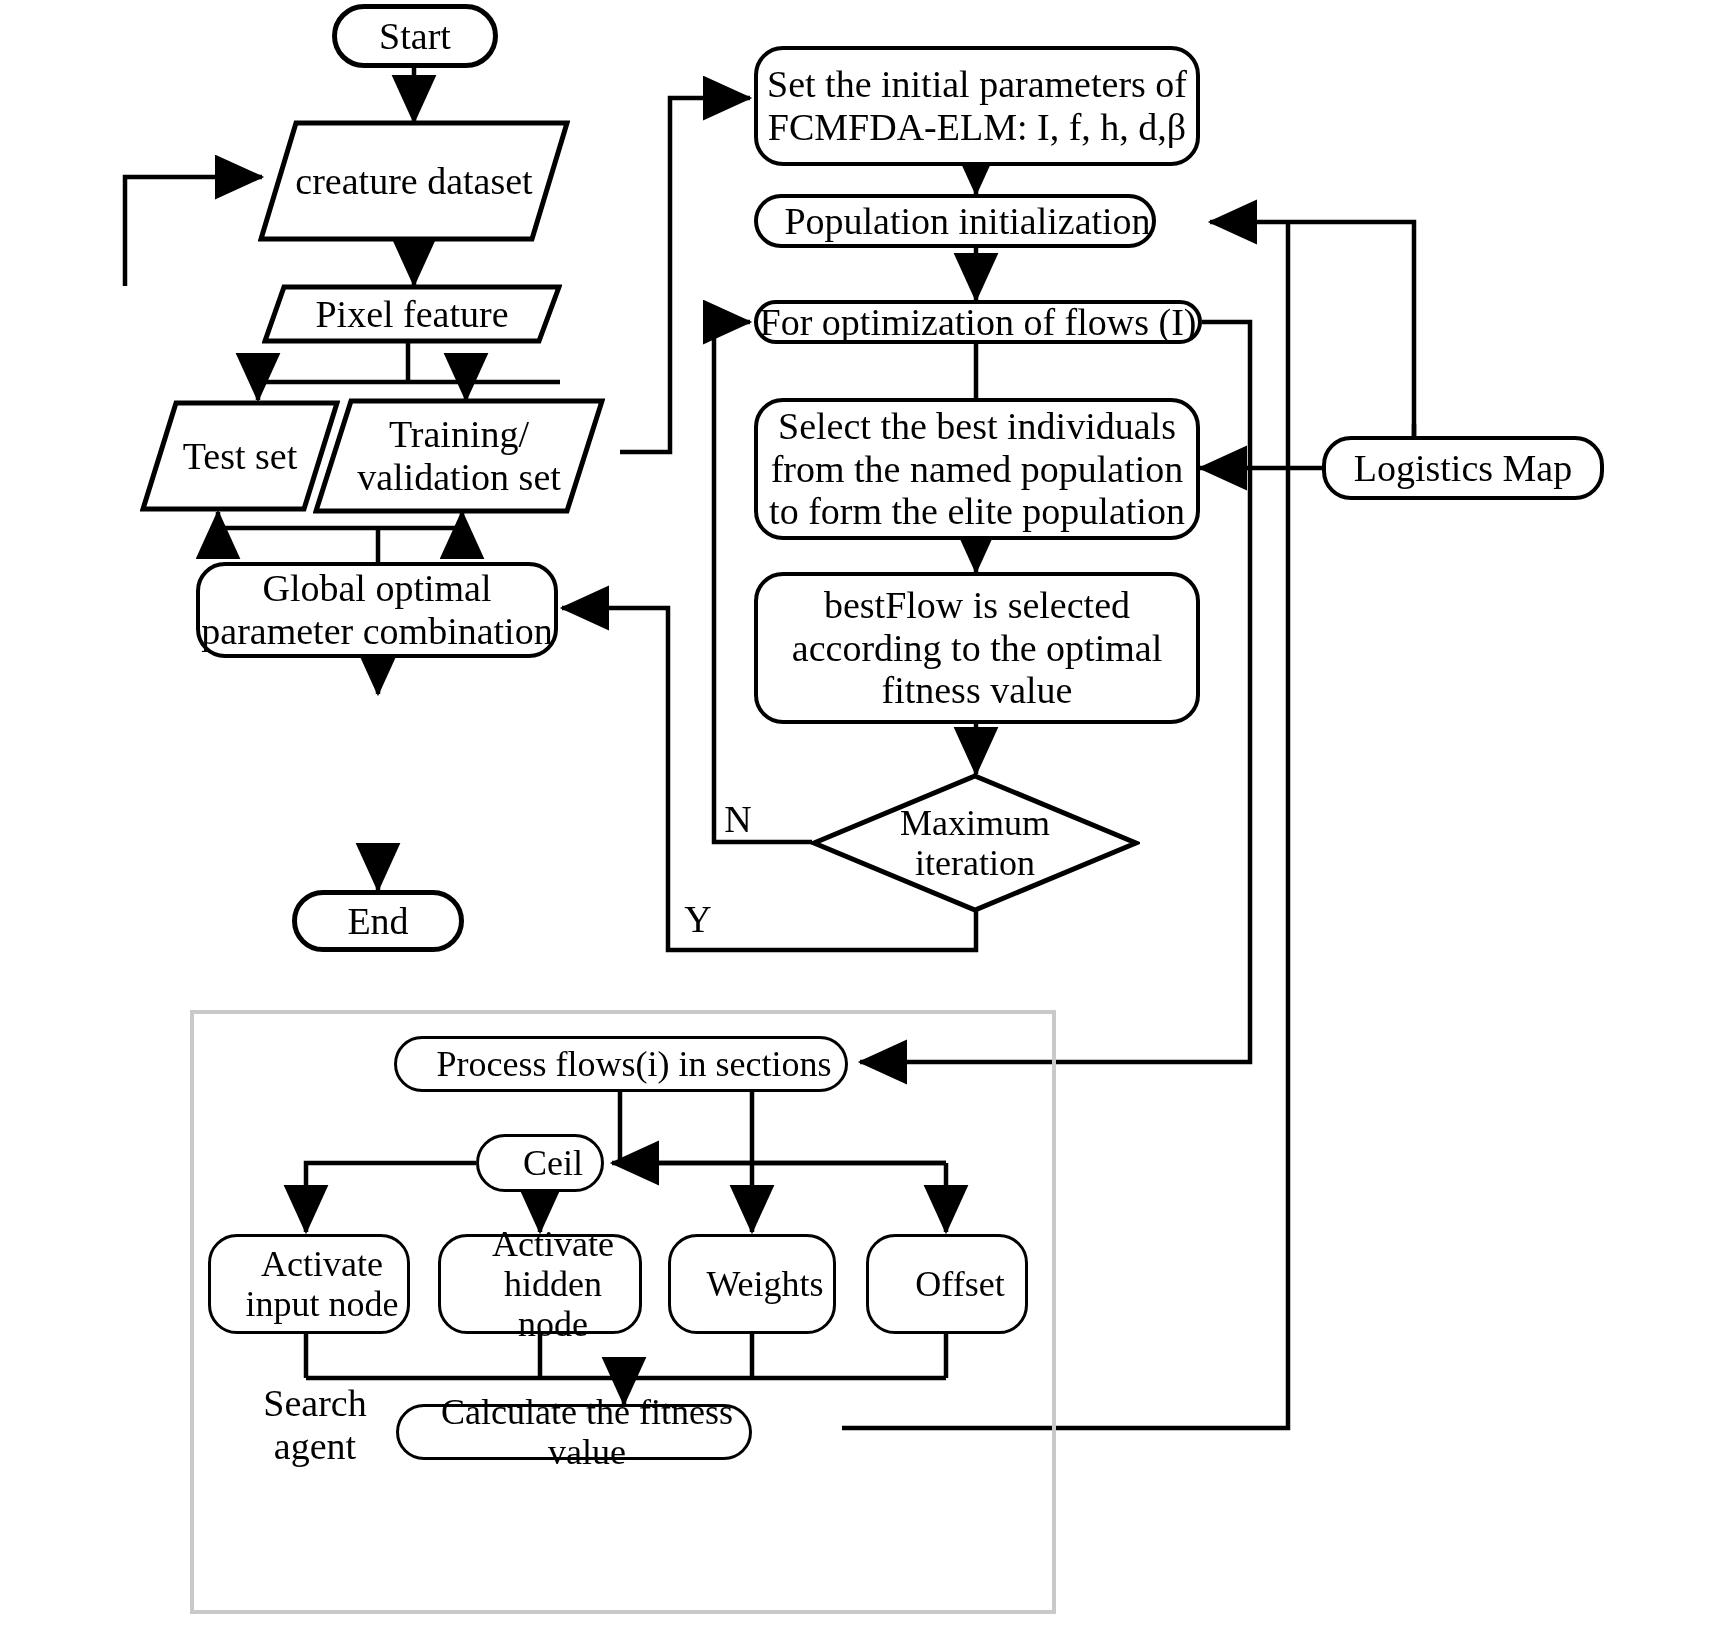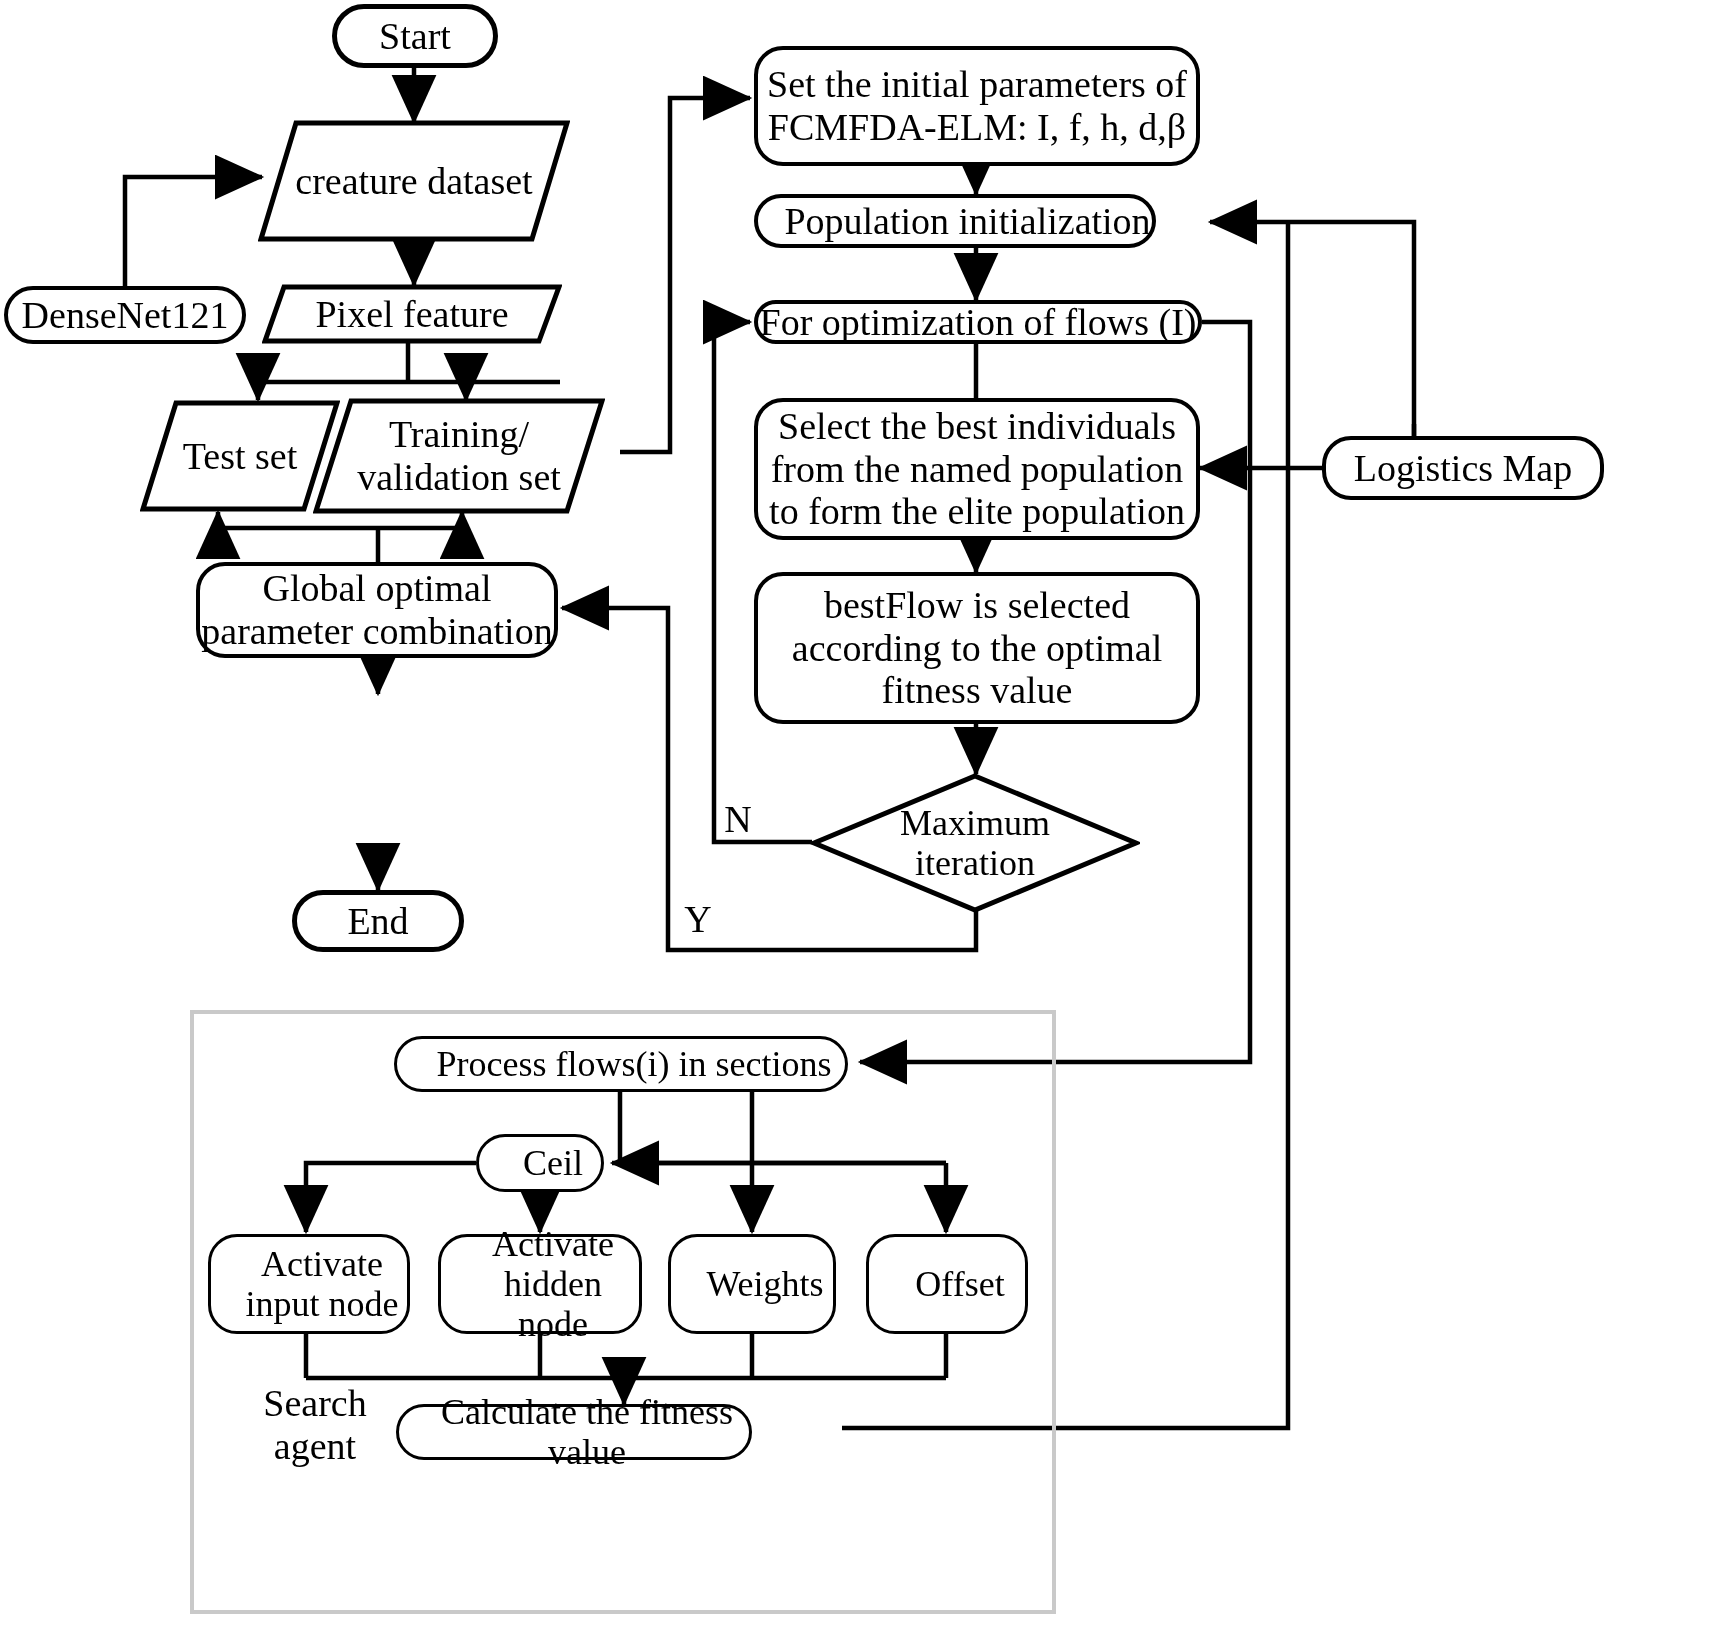--- a/index.html
+++ b/index.html
@@ -174,23 +174,20 @@
     <span>Start</span>
   </div>
 
   <div class="paraWrap" style="left:258px; top:120px; width:312px; height:122px;">
     <svg width="312" height="122" style="position:absolute;left:0;top:0;">
       <polygon points="38,3 309,3 274,119 3,119" fill="#fff" stroke="#000" stroke-width="5"></polygon>
     </svg>
     <div class="lbl f38">creature dataset</div>
   </div>
 
-  <div class="node rect f38" style="left:4px; top:286px; width:242px; height:58px;">
-    <span>DenseNet121</span>
-  </div>
 
   <div class="paraWrap" style="left:262px; top:284px; width:300px; height:60px;">
     <svg width="300" height="60" style="position:absolute;left:0;top:0;">
       <polygon points="22,3 297,3 277,57 3,57" fill="#fff" stroke="#000" stroke-width="5"></polygon>
     </svg>
     <div class="lbl f38">Pixel feature</div>
   </div>
 
   <div class="paraWrap" style="left:140px; top:400px; width:200px; height:112px;">
     <svg width="200" height="112" style="position:absolute;left:0;top:0;">

